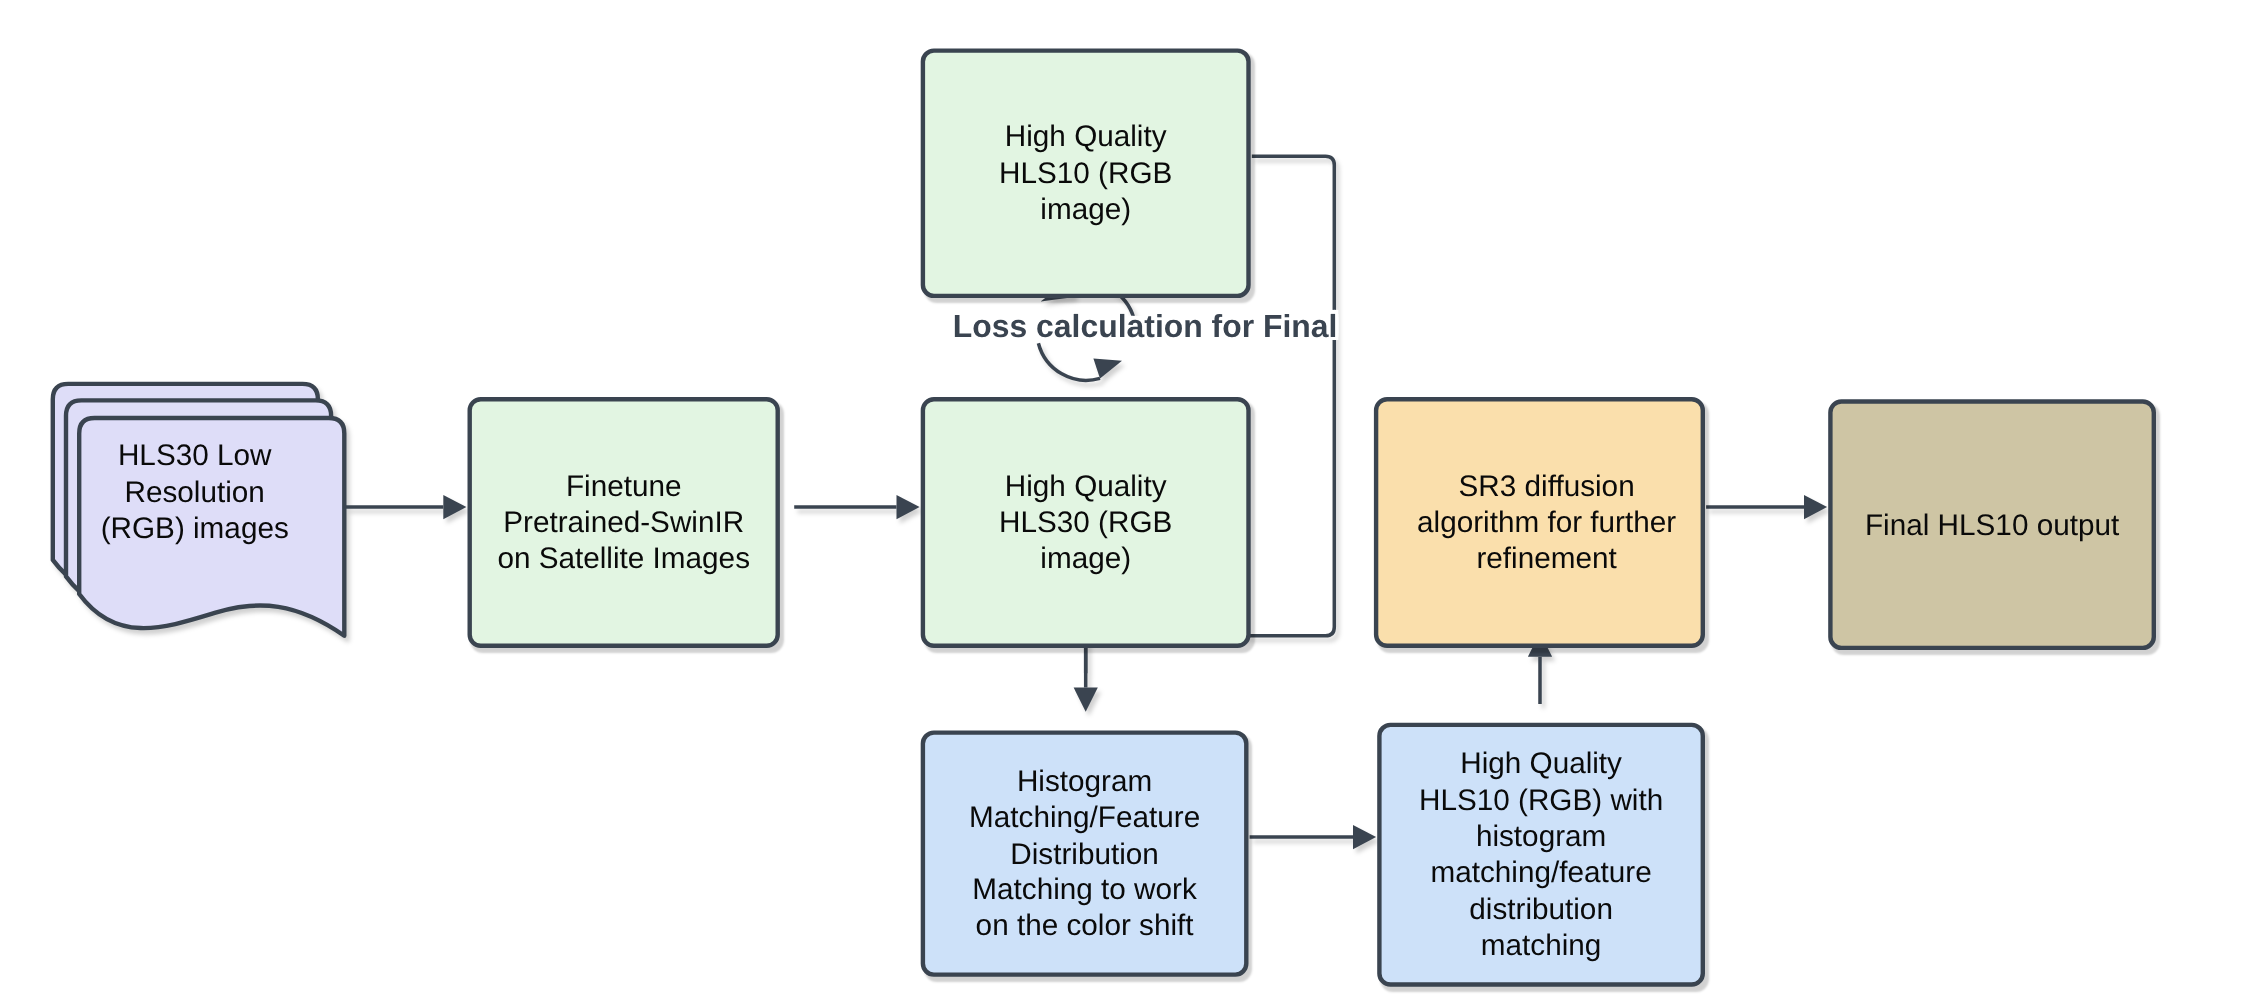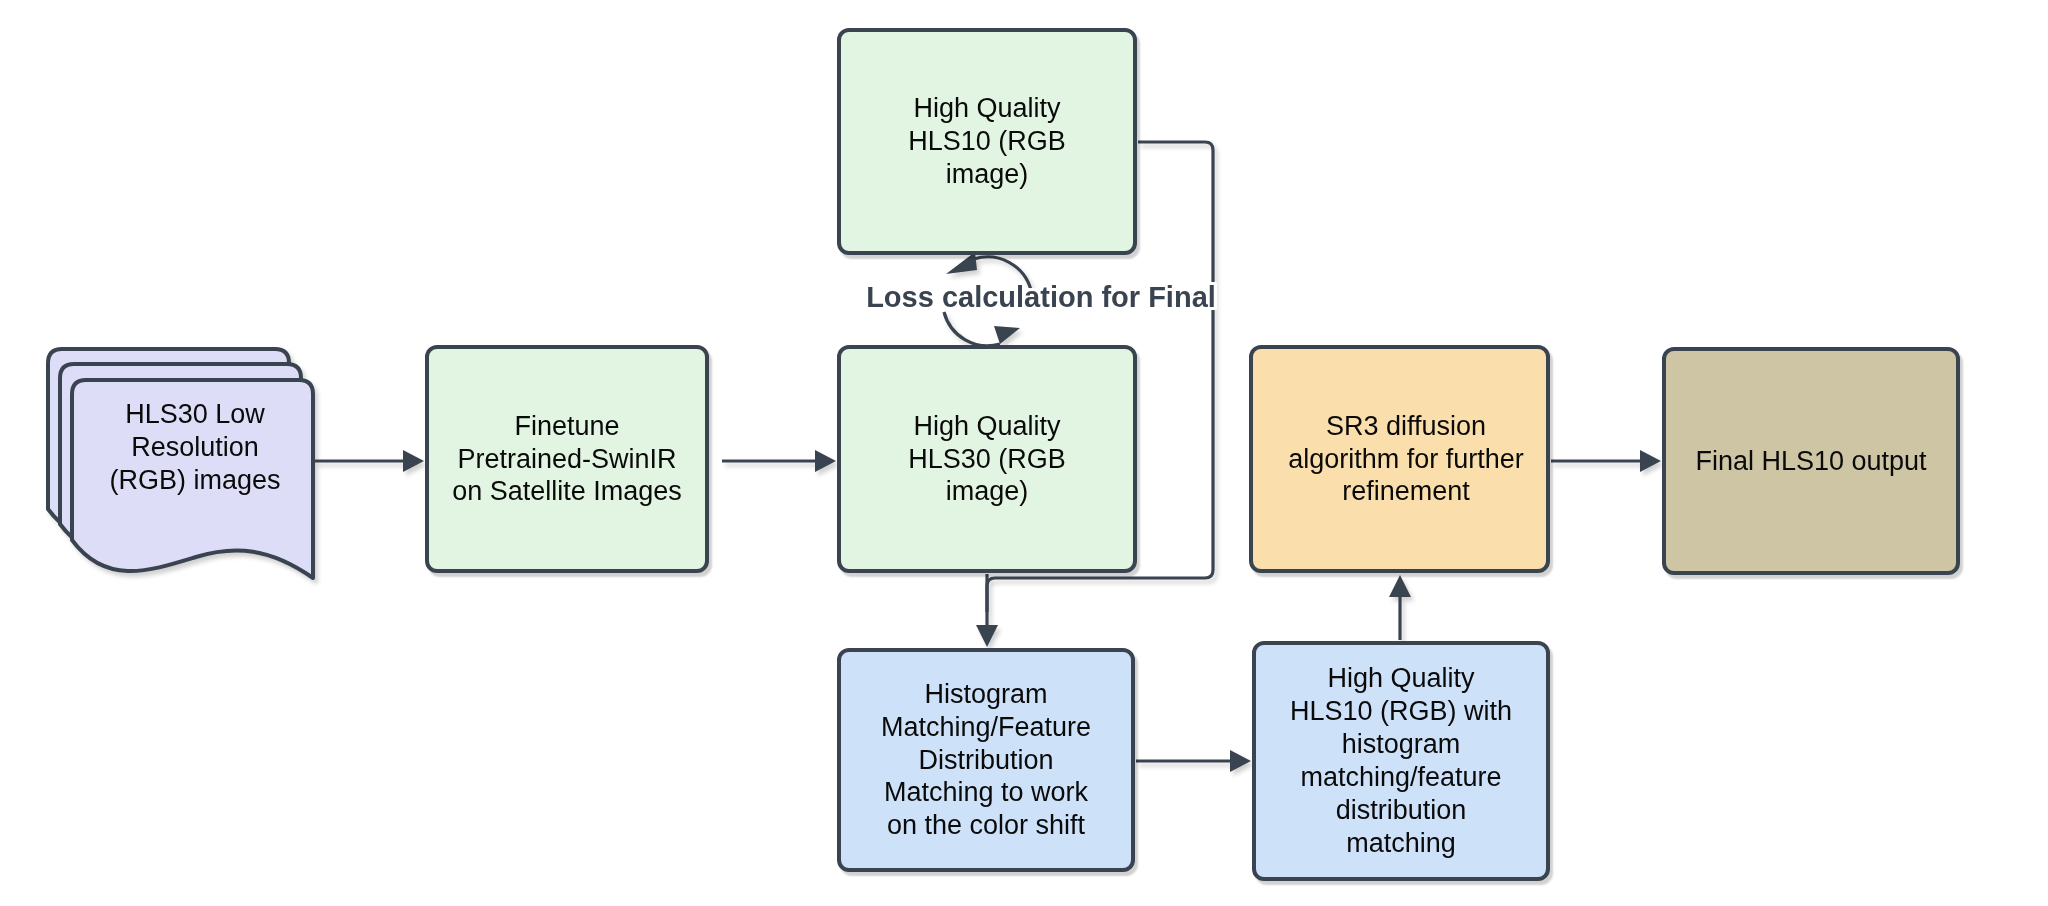--- a/index.html
+++ b/index.html
@@ -11,27 +11,28 @@
     filter:drop-shadow(3px 4px 2px rgba(0,0,0,0.18));}
   .conn{stroke:var(--line);stroke-width:3.2;fill:none;}
   .head{fill:var(--line);stroke:none;}
   .doc-page{fill:var(--lavender);stroke:var(--line);stroke-width:4;stroke-linejoin:round;}
   .node{
     position:absolute;box-sizing:border-box;z-index:2;
     border:4px solid var(--line);border-radius:12px;
     display:flex;align-items:center;justify-content:center;
     text-align:center;font-size:27px;line-height:1.22;color:#0a0a0a;
     box-shadow:3px 4px 2px rgba(0,0,0,0.18);
+    margin-top:16px;
   }
   .green{background:var(--green);}
   .orange{background:var(--orange);padding-left:13px;}
   .tan{background:var(--tan);text-align:right;}
   .blue{background:var(--blue);}
   .doc-label{
-    position:absolute;left:84px;top:398px;width:222px;z-index:2;
+    position:absolute;left:66px;top:398px;width:222px;z-index:2;
     text-align:center;font-size:27px;line-height:1.22;color:#0a0a0a;
   }
   .loss{
     position:absolute;left:806px;top:281px;width:470px;z-index:3;
     text-align:center;font-weight:bold;font-size:29px;color:var(--line);
     text-shadow:-3px -3px 0 #fff,3px -3px 0 #fff,-3px 3px 0 #fff,3px 3px 0 #fff,
                 0 -3px 0 #fff,0 3px 0 #fff,-3px 0 0 #fff,3px 0 0 #fff;
   }
 </style>
 </head>

